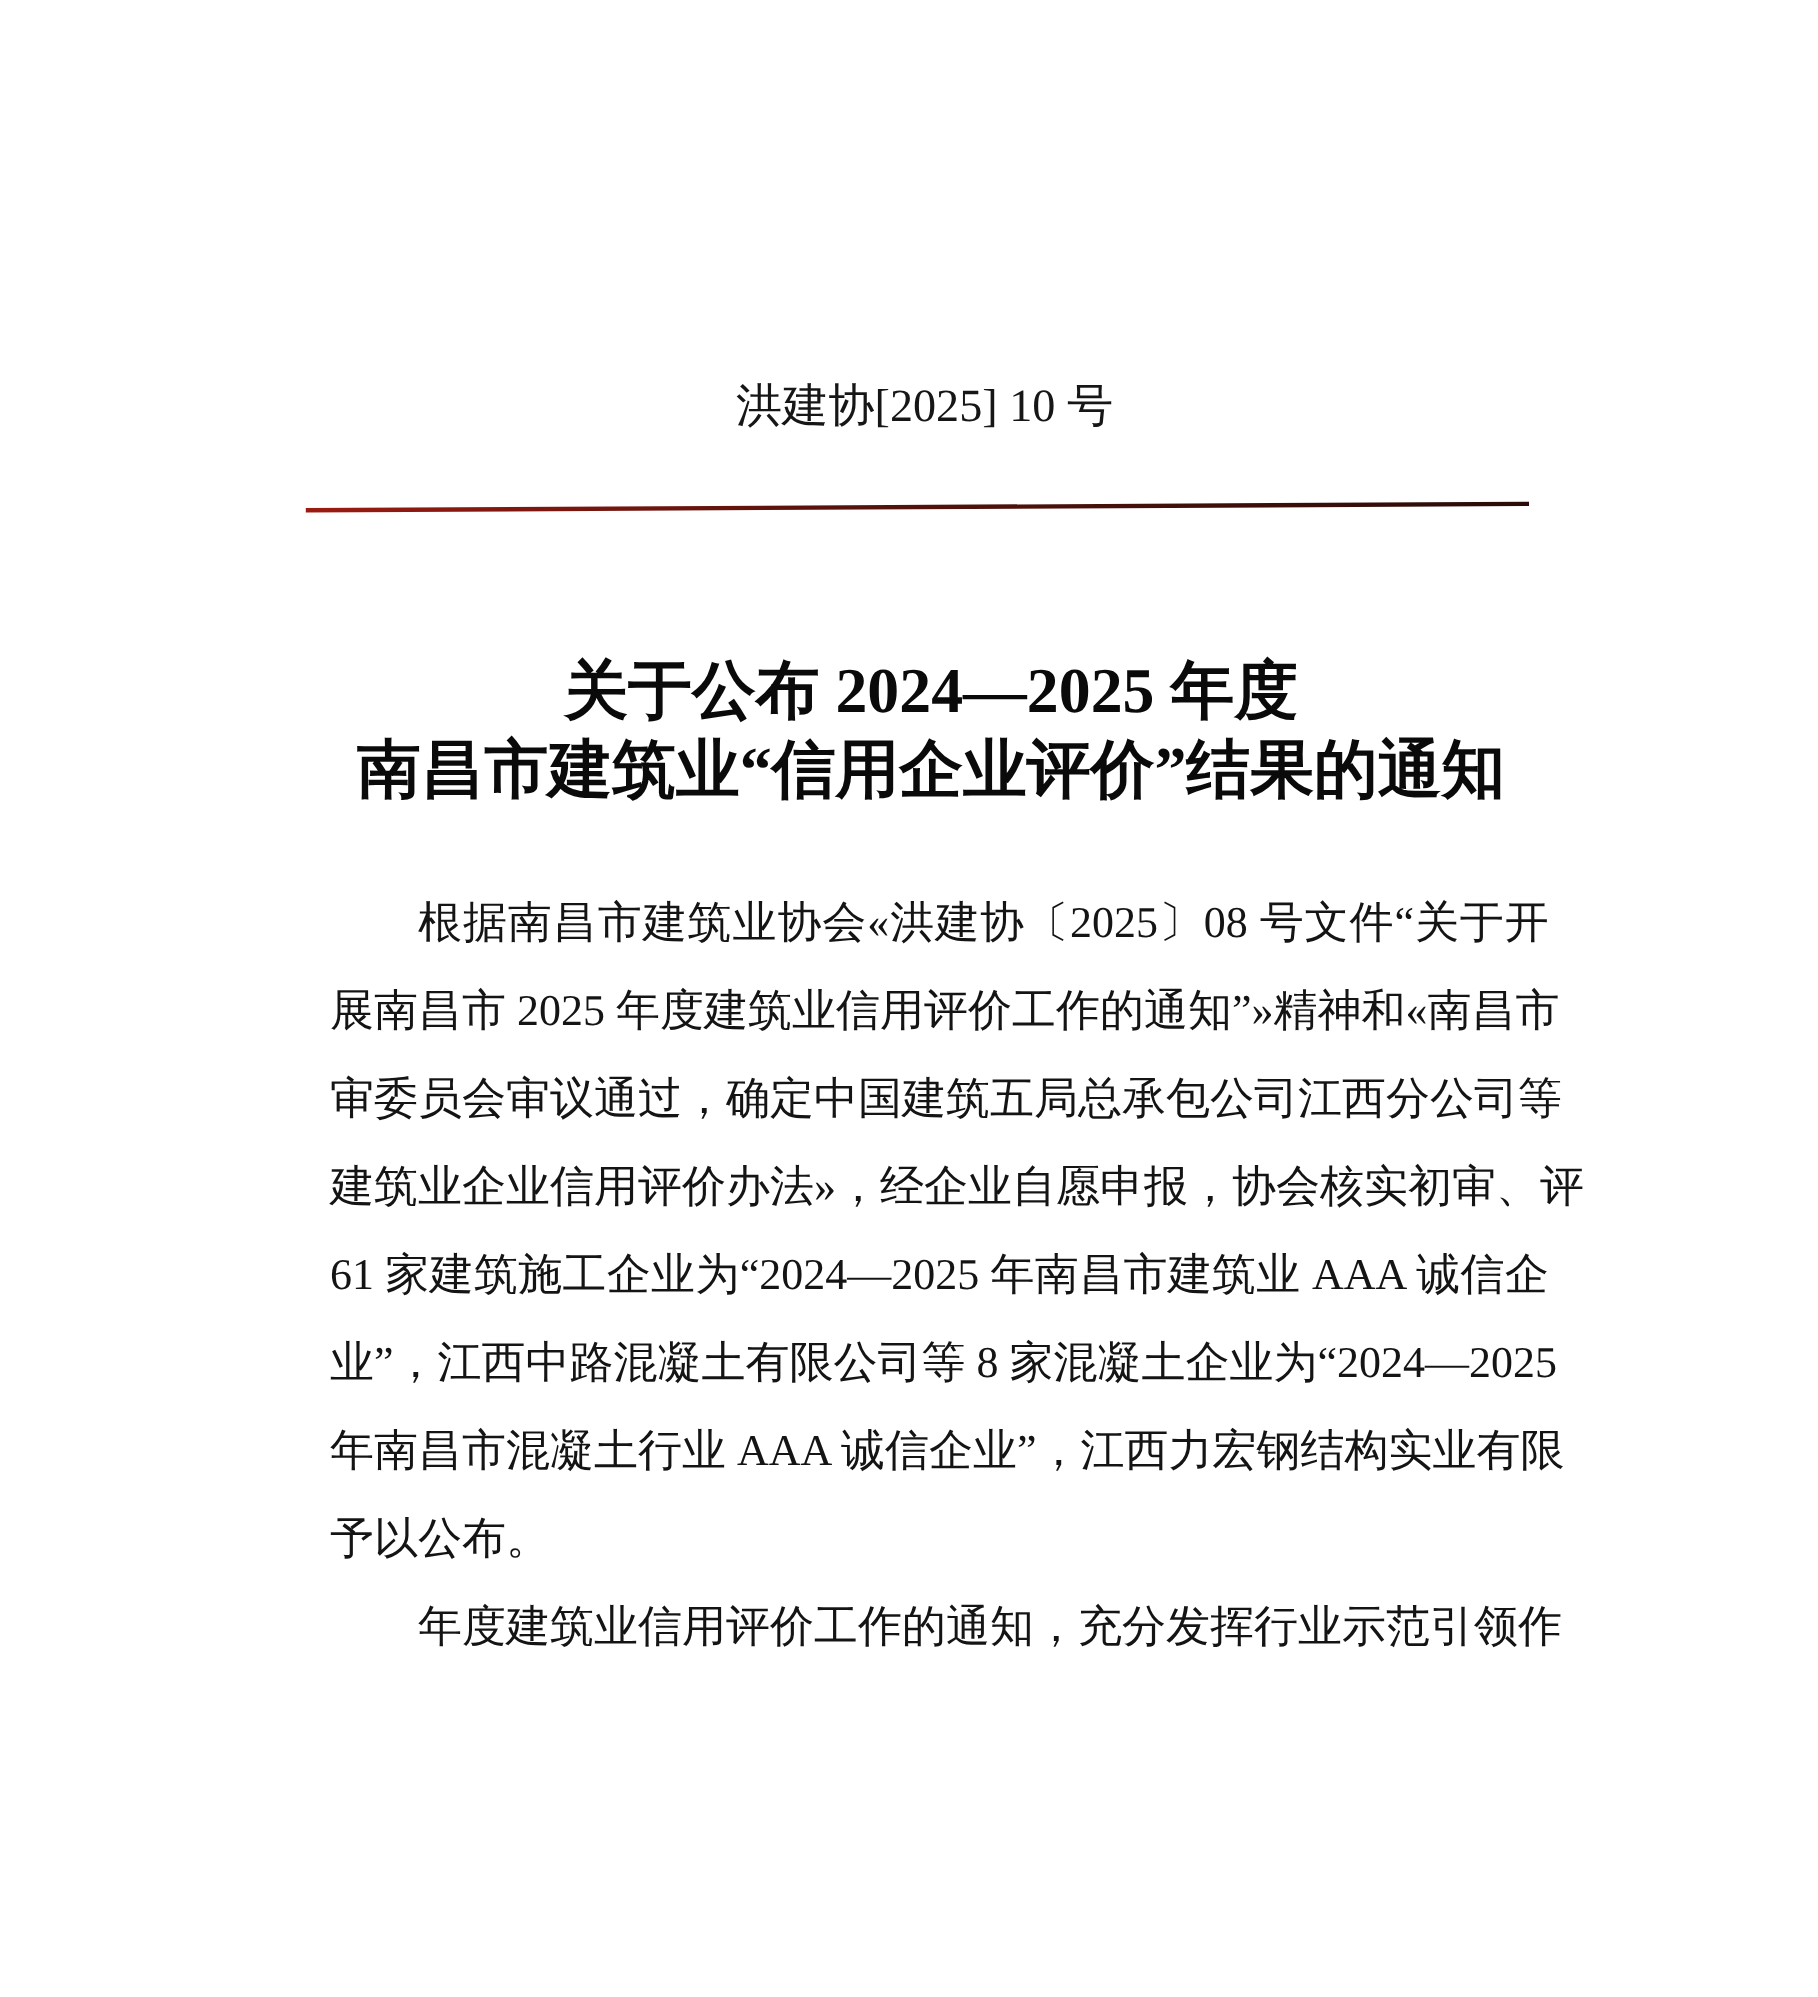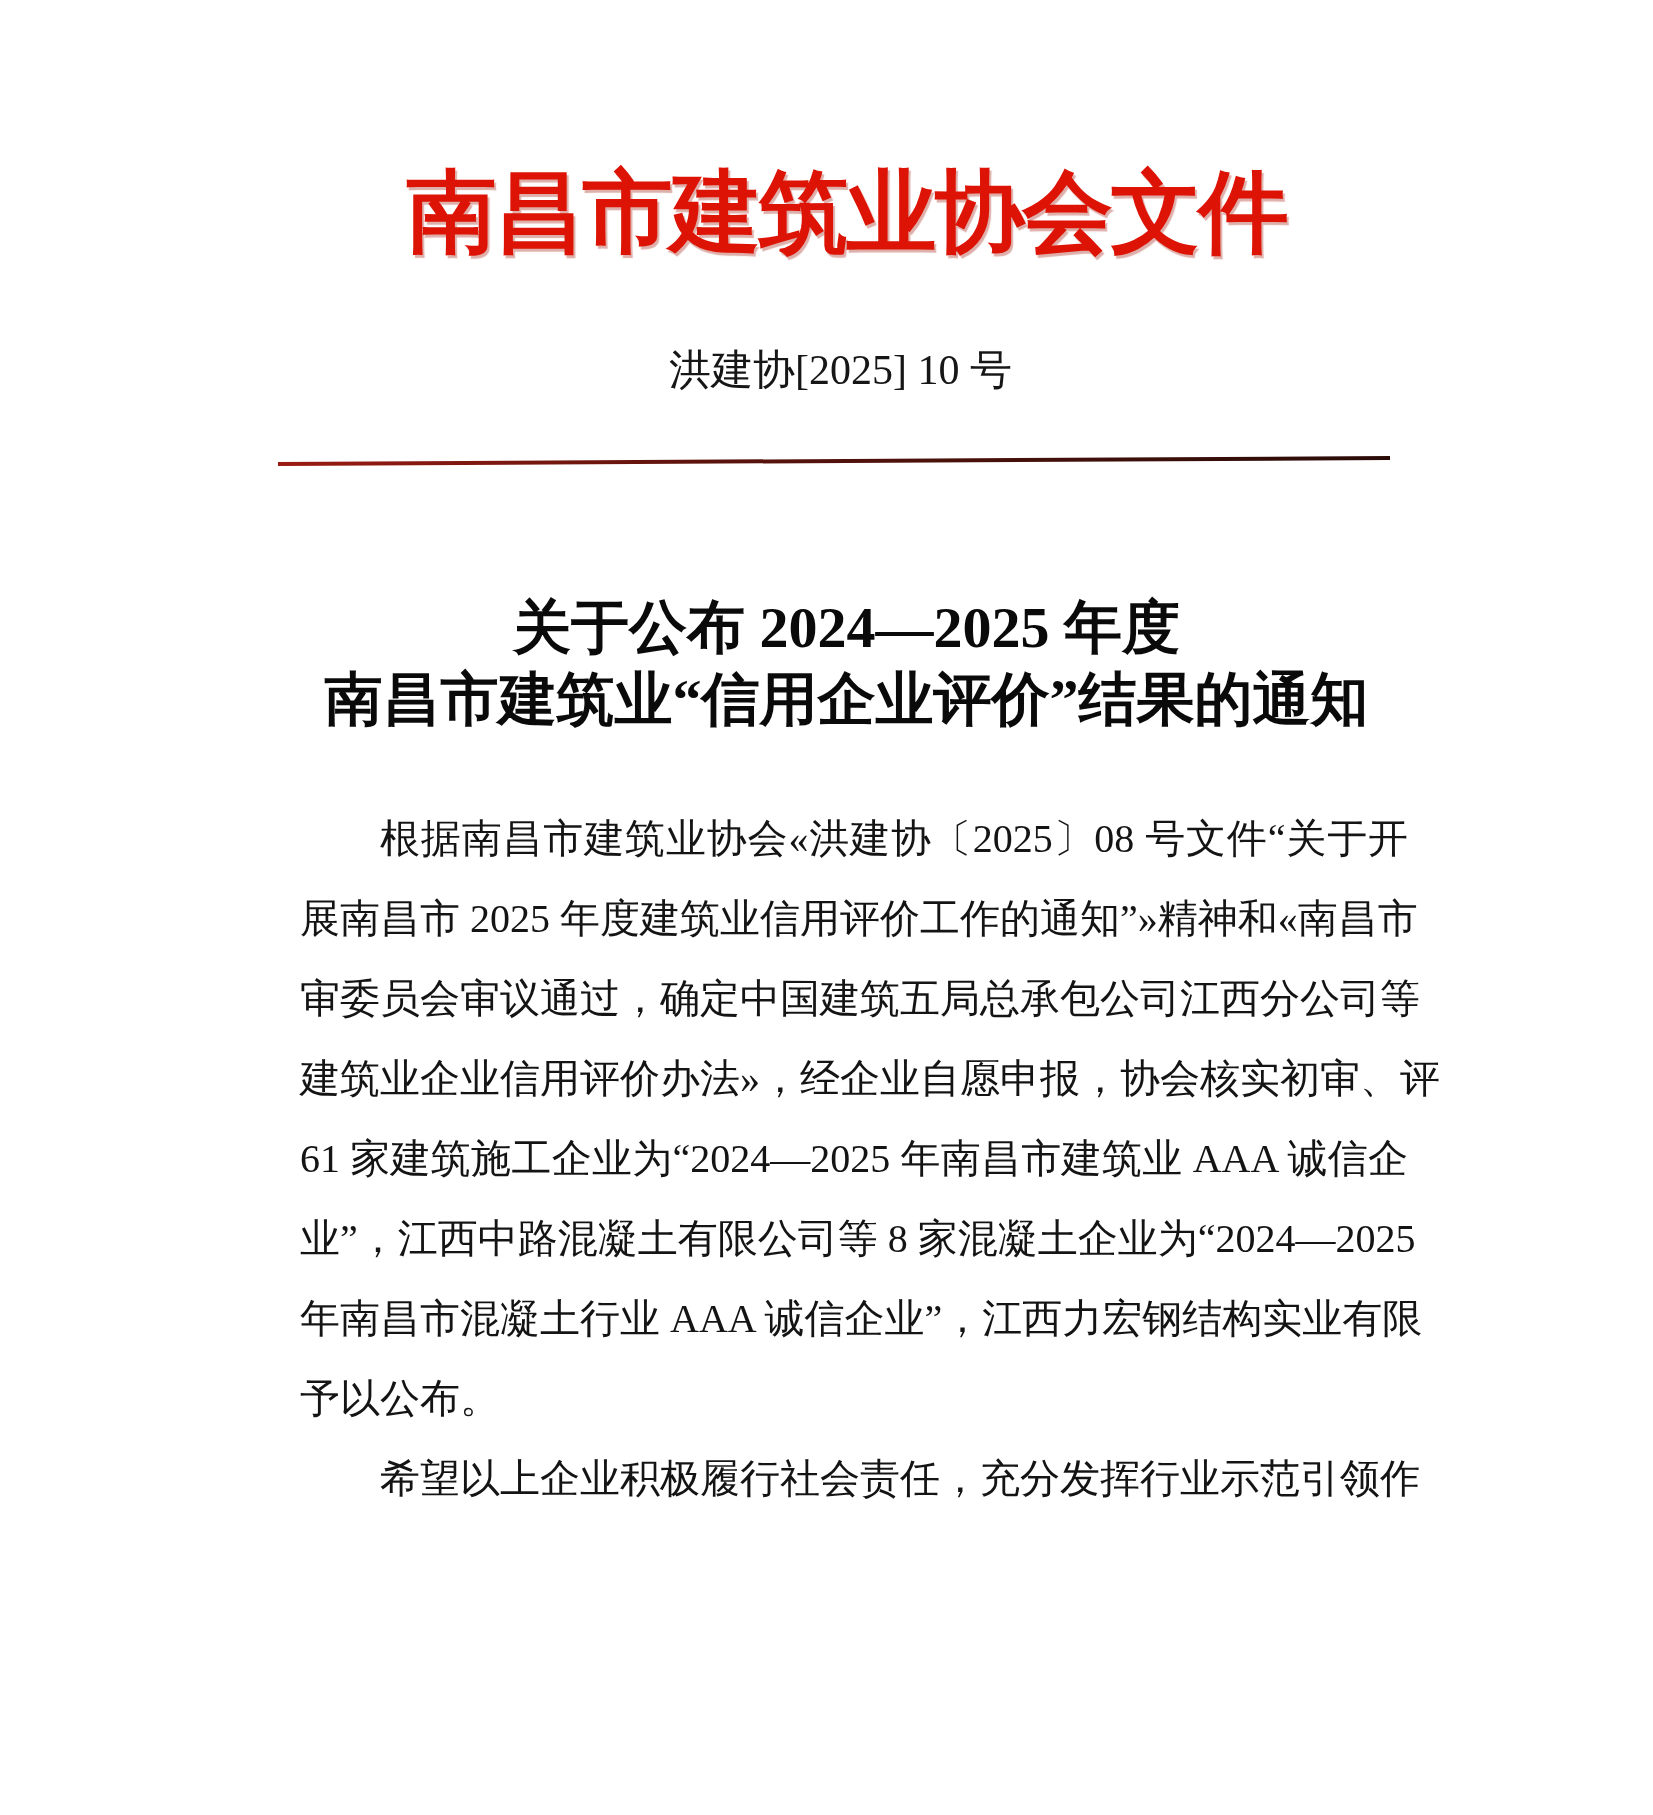--- a/index.html
+++ b/index.html
@@ -93,21 +93,20 @@
     text-align: left;
     margin-bottom: 8px;
     white-space: nowrap;
   }
 </style>
 </head>
 <body>
 
 <div class="page">
 
-  <div class="org-title">南昌市建筑业协会文件</div>
 
   <div class="doc-number">洪建协[2025] 10 号</div>
 
   <div class="red-rule"></div>
 
   <div class="doc-title">
     <div>关于公布 2024—2025 年度</div>
     <div>南昌市建筑业“信用企业评价”结果的通知</div>
   </div>
 
@@ -115,16 +114,16 @@
 
     <div class="line indent">根据南昌市建筑业协会«洪建协〔2025〕08 号文件“关于开</div>
     <div class="line">展南昌市 2025 年度建筑业信用评价工作的通知”»精神和«南昌市</div>
     <div class="line">审委员会审议通过，确定中国建筑五局总承包公司江西分公司等</div>
     <div class="line">建筑业企业信用评价办法»，经企业自愿申报，协会核实初审、评</div>
     <div class="line">61 家建筑施工企业为“2024—2025 年南昌市建筑业 AAA 诚信企</div>
     <div class="line">业”，江西中路混凝土有限公司等 8 家混凝土企业为“2024—2025</div>
     <div class="line">年南昌市混凝土行业 AAA 诚信企业”，江西力宏钢结构实业有限</div>
     <div class="line short">予以公布。</div>
 
-    <div class="line indent">希望以上企业积极履行社会责任，充分发挥行业示范引领作</div>
+    <div class="line indent">年度建筑业信用评价工作的通知，充分发挥行业示范引领作</div>
   </div>
 
 </div>
 
 </body></html>

